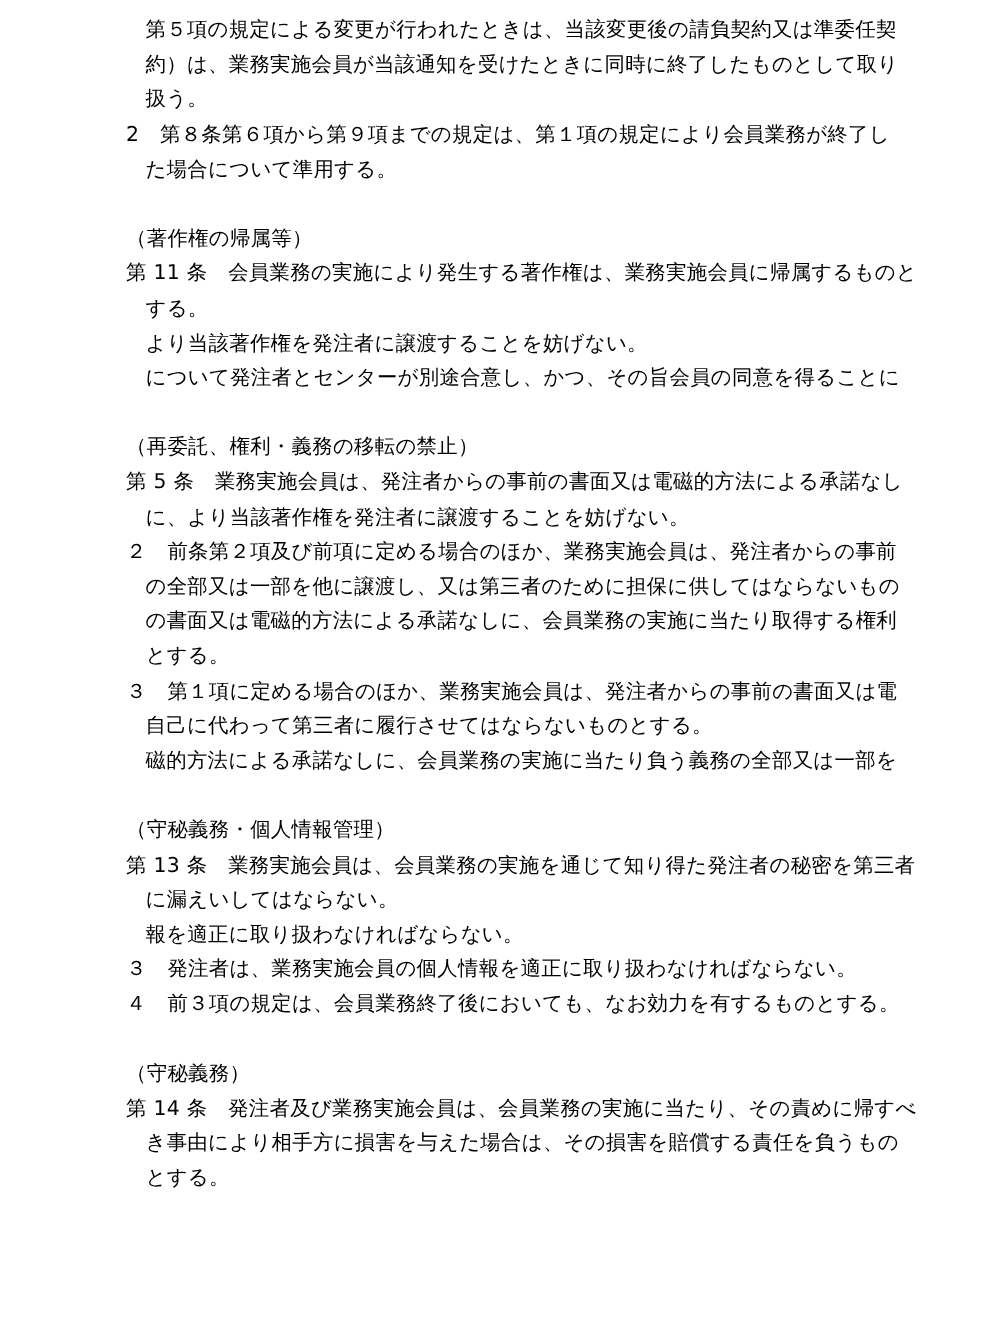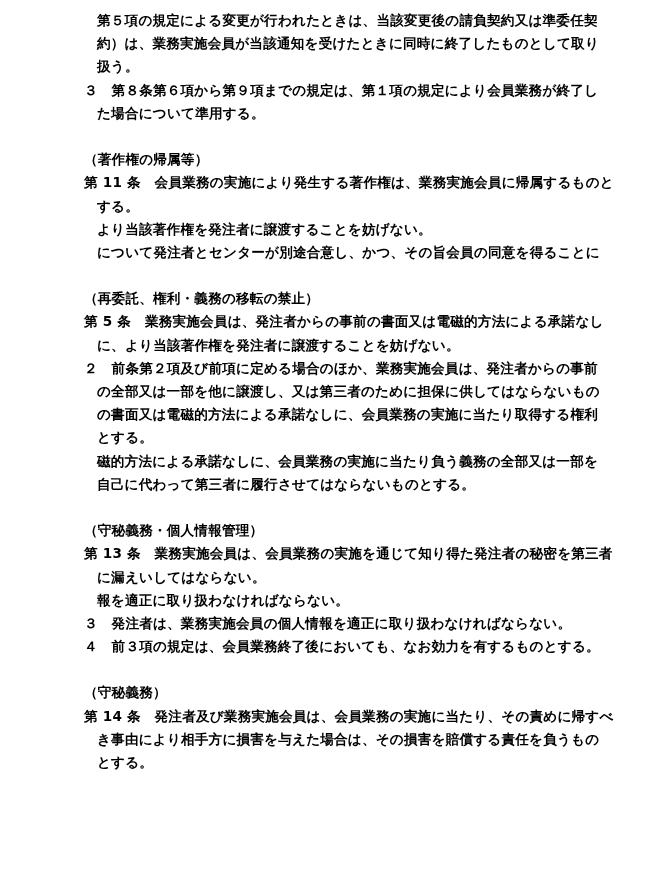--- a/index.html
+++ b/index.html
@@ -5,35 +5,35 @@
   html, body { margin: 0; padding: 0; background: #ffffff; }
   body {
     width: 667px; height: 881px; overflow: hidden; position: relative;
     font-family: "DejaVu Sans", "Liberation Sans", sans-serif;
     color: #000000;
   }
   .page {
     position: absolute; left: 84px; top: 9px; width: 510px;
     font-size: 13.6px; line-height: 23.2px; letter-spacing: 0.2px;
   }
-  .line { height: 23.2px; white-space: nowrap; overflow: visible; font-weight: bold; }
+  .line { height: 23.2px; white-space: nowrap; overflow: visible; }
   .indent1 { padding-left: 13px; }
   .blank { height: 23.2px; }
   .heading { padding-left: 0px; }
 </style>
 </head>
 <body>
 
 <div class="page">
 
   <div>
     <div class="line indent1">第５項の規定による変更が行われたときは、当該変更後の請負契約又は準委任契</div>
     <div class="line indent1">約）は、業務実施会員が当該通知を受けたときに同時に終了したものとして取り</div>
     <div class="line indent1">扱う。</div>
-    <div class="line">３　第８条第６項から第９項までの規定は、第１項の規定により会員業務が終了し</div>
+    <div class="line">2　第８条第６項から第９項までの規定は、第１項の規定により会員業務が終了し</div>
     <div class="line indent1">た場合について準用する。</div>
   </div>
 
   <div class="blank"></div>
 
   <div>
     <div class="line heading">（著作権の帰属等）</div>
     <div class="line">第 11 条　会員業務の実施により発生する著作権は、業務実施会員に帰属するものと</div>
     <div class="line indent1">する。</div>
     <div class="line indent1">より当該著作権を発注者に譲渡することを妨げない。</div>
@@ -43,22 +43,23 @@
   <div class="blank"></div>
 
   <div>
     <div class="line heading">（再委託、権利・義務の移転の禁止）</div>
     <div class="line">第 5 条　業務実施会員は、発注者からの事前の書面又は電磁的方法による承諾なし</div>
     <div class="line indent1">に、より当該著作権を発注者に譲渡することを妨げない。</div>
     <div class="line">２　前条第２項及び前項に定める場合のほか、業務実施会員は、発注者からの事前</div>
     <div class="line indent1">の全部又は一部を他に譲渡し、又は第三者のために担保に供してはならないもの</div>
     <div class="line indent1">の書面又は電磁的方法による承諾なしに、会員業務の実施に当たり取得する権利</div>
     <div class="line indent1">とする。</div>
+    <div class="line">３　第１項に定める場合のほか、業務実施会員は、発注者からの事前の書面又は電</div>
+    <div class="line indent1">自己に代わって第三者に履行させてはならないものとする。</div>
     <div class="line indent1">磁的方法による承諾なしに、会員業務の実施に当たり負う義務の全部又は一部を</div>
-    <div class="line indent1">自己に代わって第三者に履行させてはならないものとする。</div>
   </div>
 
   <div class="blank"></div>
 
   <div>
     <div class="line heading">（守秘義務・個人情報管理）</div>
     <div class="line">第 13 条　業務実施会員は、会員業務の実施を通じて知り得た発注者の秘密を第三者</div>
     <div class="line indent1">に漏えいしてはならない。</div>
     <div class="line indent1">報を適正に取り扱わなければならない。</div>
     <div class="line">３　発注者は、業務実施会員の個人情報を適正に取り扱わなければならない。</div>

